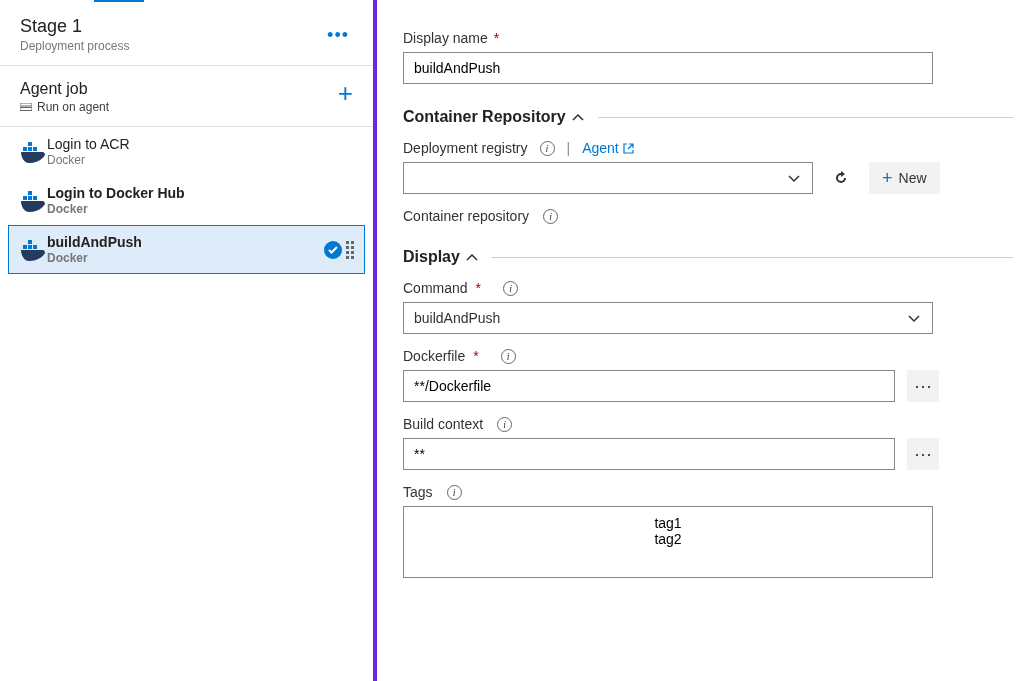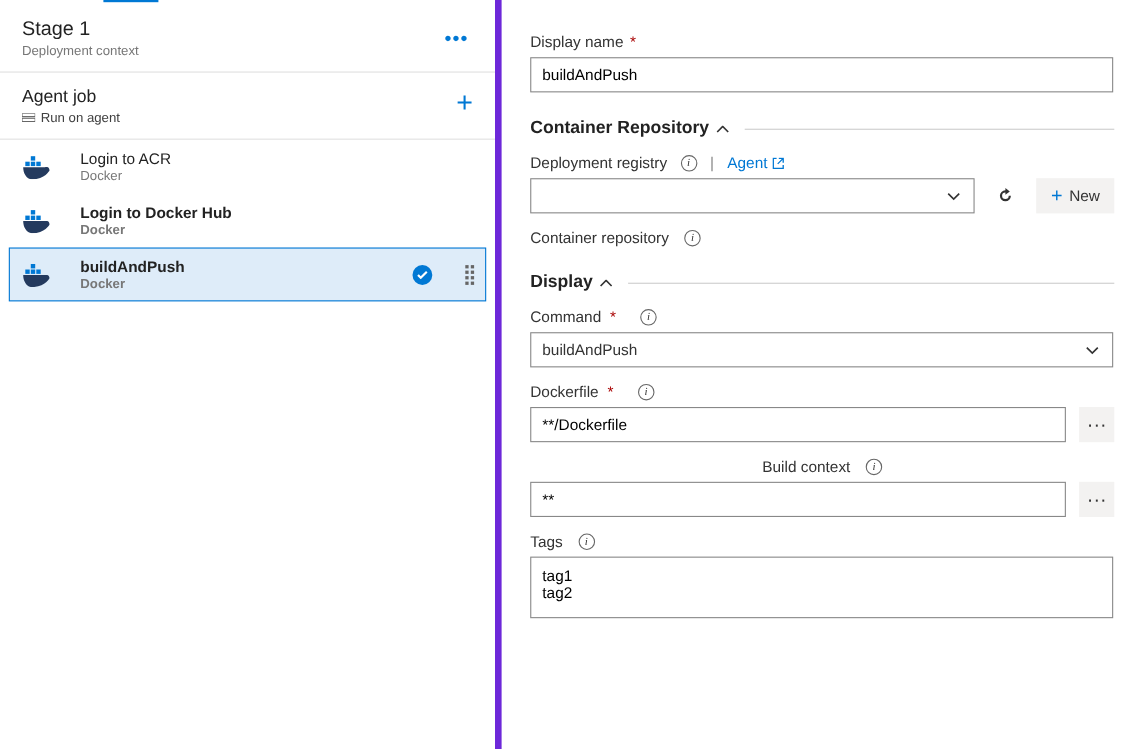--- a/index.html
+++ b/index.html
@@ -2,22 +2,22 @@
 <html><head>
 <meta charset="utf-8">
 <style>
   * { box-sizing: border-box; }
   html, body { margin: 0; padding: 0; height: 100%; font-family: "Segoe UI", -apple-system, sans-serif; font-size: 14px; color: #333; background: #fff; }
 
   .app { display: flex; width: 1033px; height: 681px; }
 
   
   .left {
-    width: 456px;
-    border-right: 6px solid #6d28d9;
+    width: 377px;
+    border-right: 4px solid #6d28d9;
     display: flex;
     flex-direction: column;
   }
   .tab-indicator-wrap { height: 6px; position: relative; }
   .tab-indicator { position: absolute; left: 94px; top: 0; width: 50px; height: 2px; background: #0078d4; }
 
   .stage-header {
     display: flex;
     justify-content: space-between;
     align-items: flex-start;
@@ -43,21 +43,21 @@
   .job-sub { font-size: 12px; color: #404040; }
   .plus-btn { color: #0078d4; font-size: 26px; font-weight: 300; line-height: 1; cursor: pointer; }
 
   .tasks { padding: 0 8px; }
   .task {
     display: flex;
     align-items: center;
     padding: 8px 10px 8px 12px;
     border: 1px solid transparent;
     cursor: pointer;
-    gap: 26px;
+    gap: 0;
     margin: 0;
   }
   .task + .task { border-top: 1px solid transparent; font-weight: bold; }
   .task.selected {
     background: #deecf9;
     border: 1px solid #0078d4;
   }
   .task .icon-wrap { width: 26px; height: 26px; display:flex; align-items:center; justify-content:center; }
   .task .t-main { flex: 1; display: flex; flex-direction: column; }
   .task .t-name { font-size: 14px; color: #222; }
@@ -131,21 +131,21 @@
 <div class="app">
 
   <div class="left">
     <div class="tab-indicator-wrap">
         <div class="tab-indicator"></div>
       </div>
 
     <div class="stage-header">
       <div class="titles">
         <div class="stage-title">Stage 1</div>
-        <div class="stage-sub">Deployment context</div>
+        <div class="stage-sub">Deployment process</div>
       </div>
       <div class="more-dots">•••</div>
     </div>
 
     <div class="job-header">
       <div>
         <div class="job-title">Agent job</div>
         <div class="job-sub-row">
           <span class="job-sub-icon">
             <svg width="12" height="8" viewBox="0 0 12 8">
@@ -329,33 +329,33 @@
         <span style="width:6px;"></span>
         <span class="info">i</span>
       </div>
       <div class="input-row">
         <input class="text" type="text" value="**/Dockerfile" style="">
         <div class="btn ellipsis">···</div>
       </div>
     </div>
 
     <div class="field">
-      <div class="field-label" style="gap:14px;justify-content:center;">
+      <div class="field-label" style="gap:14px;">
         <span>Build context</span>
         <span class="info">i</span>
       </div>
       <div class="input-row">
         <input class="text" type="text" value="**" style="">
         <div class="btn ellipsis">···</div>
       </div>
     </div>
 
     <div class="field">
       <div class="field-label" style="gap:14px;">
         <span>Tags</span>
         <span class="info">i</span>
       </div>
-      <textarea class="text" rows="3" style="max-width: 530px; height: 56px; padding-top: 8px;">tag1
+      <textarea class="text" rows="3" style="max-width: 530px; height: 72px; padding-top: 8px; text-align: center;">tag1
 tag2</textarea>
     </div>
 
   </div>
 </div>
 
 </body></html>

